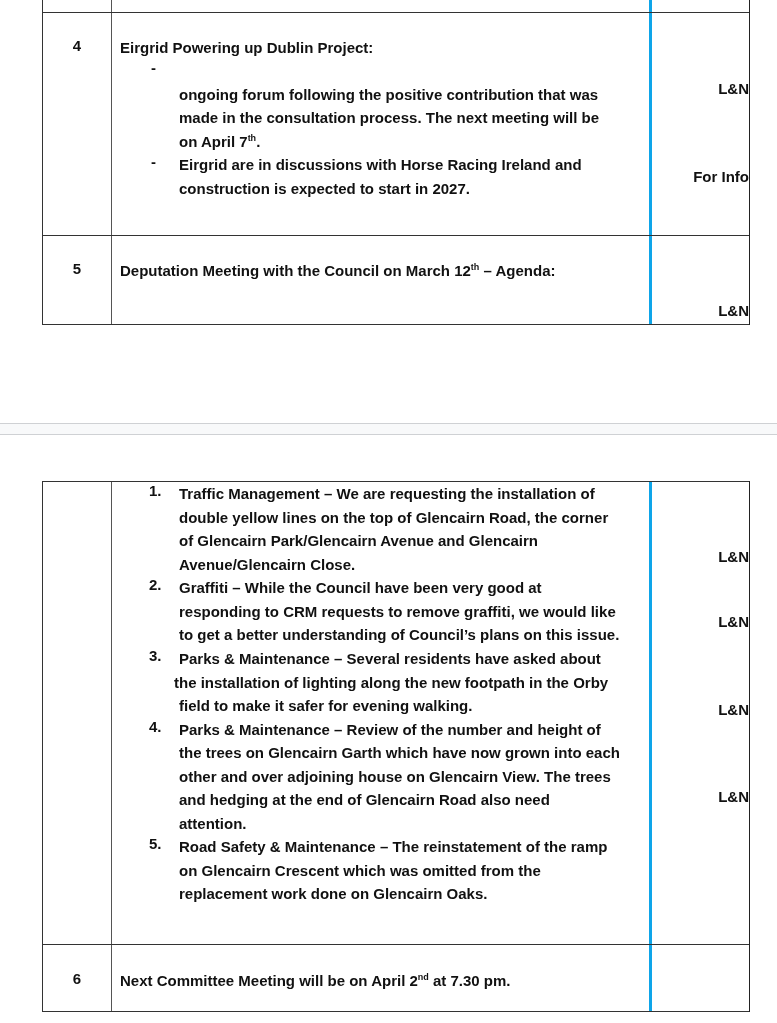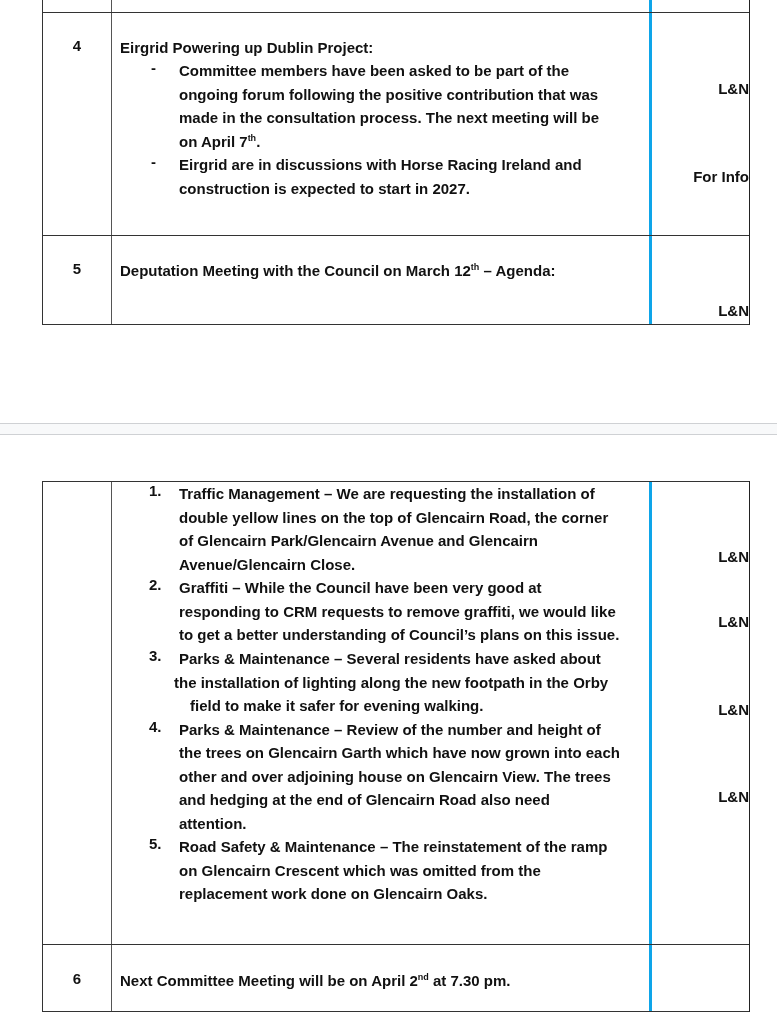--- a/index.html
+++ b/index.html
@@ -44,21 +44,20 @@
     </div>
 
     <div class="row" style="top:13px; height:223px;">
       <div class="col-num">
         <span class="num" style="top:24px;">4</span>
       </div>
       <div class="col-body">
         <span class="txt" style="left:8px; top:23px;">Eirgrid Powering up Dublin Project:</span>
 
         <span class="bullet" style="left:39px; top:46px;">-</span>
-        <span class="txt" style="left:67px; top:46px;">Committee members have been asked to be part of the</span>
         <span class="txt" style="left:67px; top:69.5px;">ongoing forum following the positive contribution that was</span>
         <span class="txt" style="left:67px; top:93px;">made in the consultation process. The next meeting will be</span>
         <span class="txt" style="left:67px; top:116.5px;"><span>on April 7</span><sup>th</sup><span>.</span></span>
 
         <span class="bullet" style="left:39px; top:140px;">-</span>
         <span class="txt" style="left:67px; top:140px;">Eirgrid are in discussions with Horse Racing Ireland and</span>
         <span class="txt" style="left:67px; top:163.5px;">construction is expected to start in 2027.</span>
       </div>
       <div class="col-action">
         <span class="act" style="top:67px;">L&amp;N</span>
@@ -96,21 +95,21 @@
         <span class="txt" style="left:67px; top:70.5px;">Avenue/Glencairn Close.</span>
 
         <span class="bullet" style="left:37px; top:94px;">2.</span>
         <span class="txt" style="left:67px; top:94px;">Graffiti – While the Council have been very good at</span>
         <span class="txt" style="left:67px; top:117.5px;">responding to CRM requests to remove graffiti, we would like</span>
         <span class="txt" style="left:67px; top:141px;">to get a better understanding of Council’s plans on this issue.</span>
 
         <span class="bullet" style="left:37px; top:165px;">3.</span>
         <span class="txt" style="left:67px; top:165px;">Parks &amp; Maintenance – Several residents have asked about</span>
         <span class="txt" style="left:62px; top:188.5px;">the installation of lighting along the new footpath in the Orby</span>
-        <span class="txt" style="left:78px; top:212px;">field to make it safer for evening walking.</span>
+        <span class="txt" style="left:67px; top:212px;">field to make it safer for evening walking.</span>
 
         <span class="bullet" style="left:37px; top:235.5px;">4.</span>
         <span class="txt" style="left:67px; top:235.5px;">Parks &amp; Maintenance – Review of the number and height of</span>
         <span class="txt" style="left:67px; top:259px;">the trees on Glencairn Garth which have now grown into each</span>
         <span class="txt" style="left:67px; top:282.5px;">other and over adjoining house on Glencairn View. The trees</span>
         <span class="txt" style="left:67px; top:306px;">and hedging at the end of Glencairn Road also need</span>
         <span class="txt" style="left:67px; top:329.5px;">attention.</span>
 
         <span class="bullet" style="left:37px; top:353px;">5.</span>
         <span class="txt" style="left:67px; top:353px;">Road Safety &amp; Maintenance – The reinstatement of the ramp</span>

